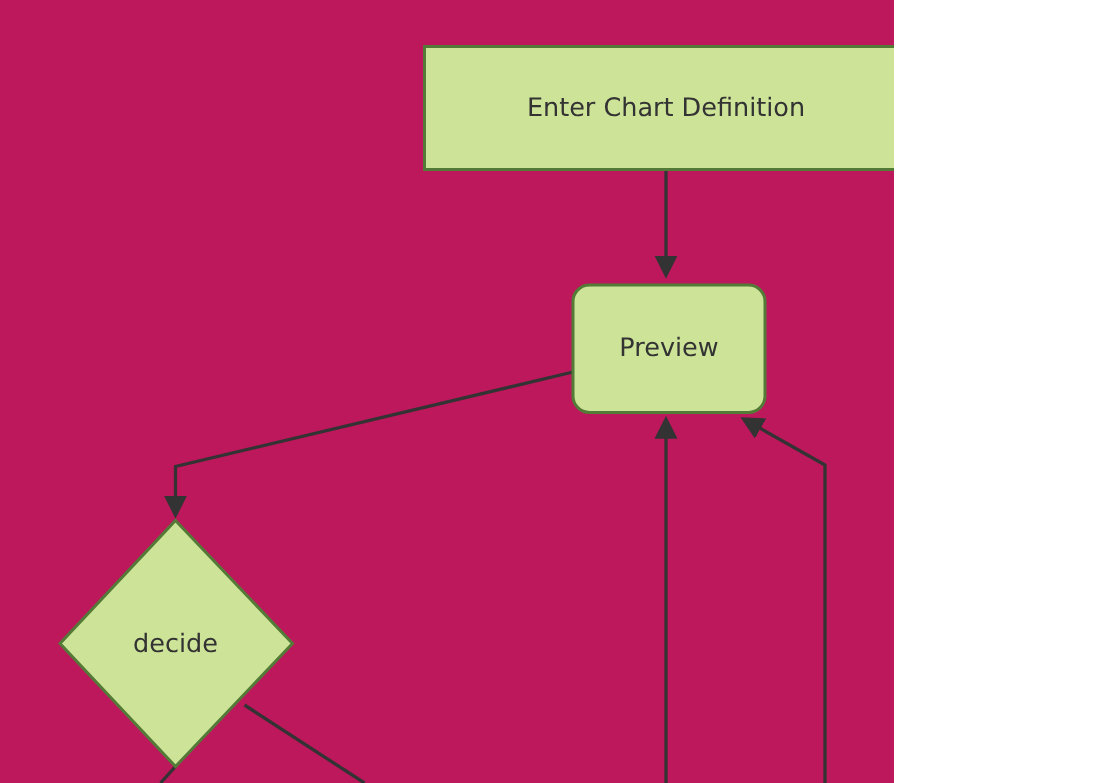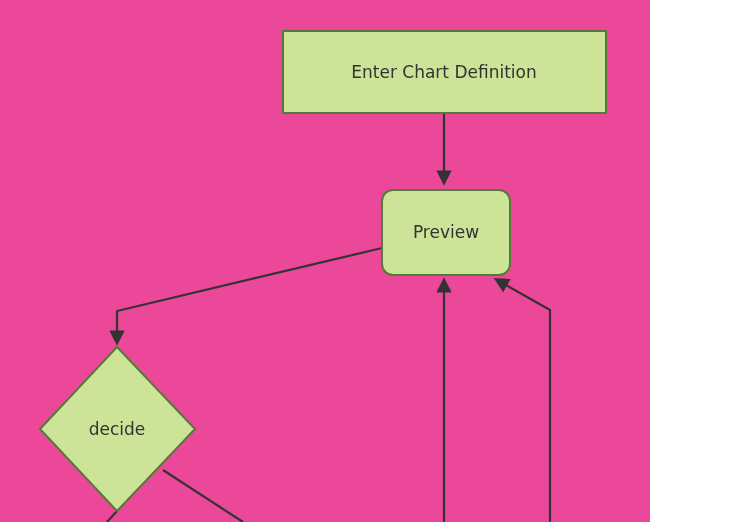--- a/index.html
+++ b/index.html
@@ -2,23 +2,23 @@
 <html><head>
 <meta charset="utf-8">
 <style>
   html, body {
     margin: 0;
     padding: 0;
     background: #ffffff;
   }
   #canvas {
     position: relative;
-    width: 650px;
+    width: 596px;
     height: 522px;
-    background: #ec4899;
+    background: #be185d;
     overflow: hidden;
     font-family: "DejaVu Sans", "Liberation Sans", sans-serif;
   }
   #flow-svg {
     position: absolute;
     left: 0;
     top: 0;
     width: 740px;
     height: 522px;
     display: block;

